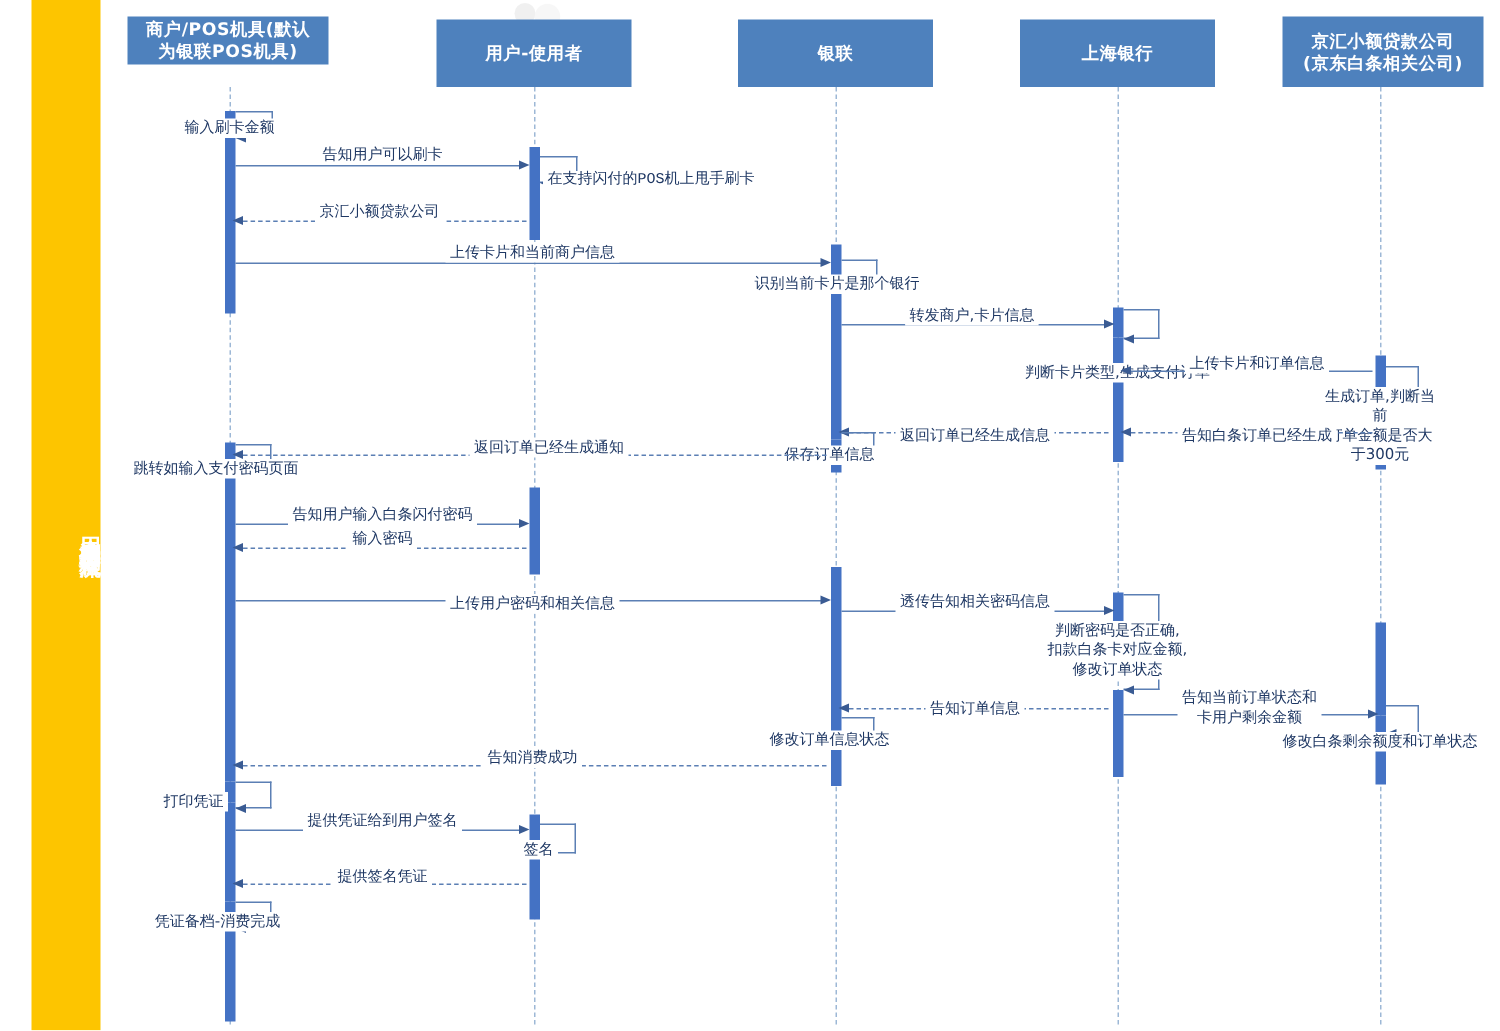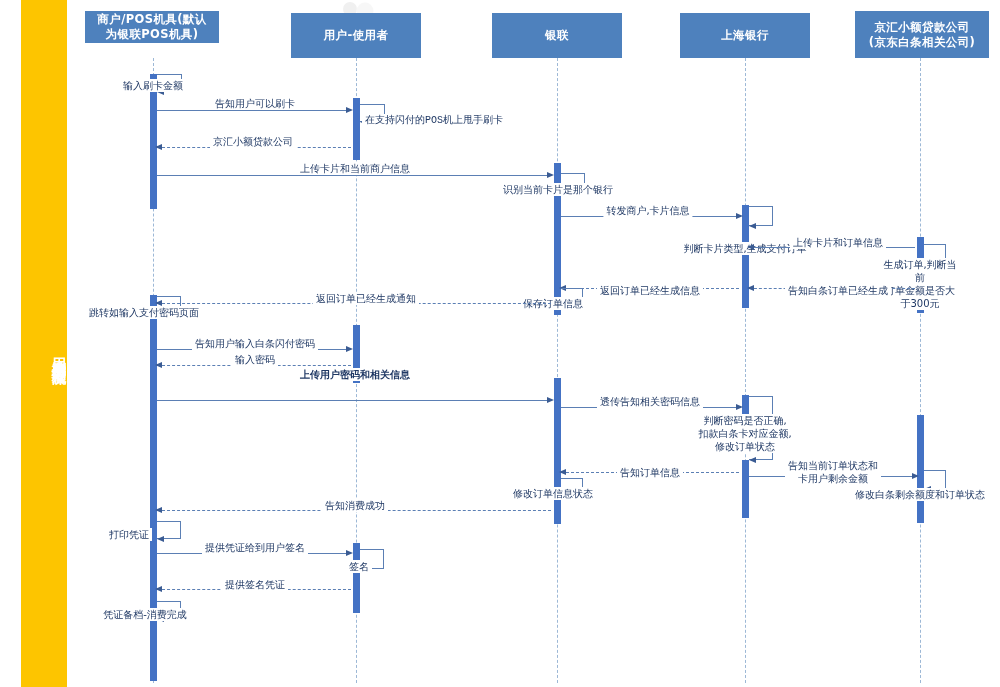--- a/index.html
+++ b/index.html
@@ -191,21 +191,21 @@
   <div class="msg" style="left:157px;top:349px;width:192px;"></div>
   <div class="arrow r" style="left:346px;top:345.5px;"></div>
   <div class="lbl ctr" style="left:255px;top:337px;">告知用户输入白条闪付密码</div>
 
   <div class="msg ret" style="left:157px;top:365px;width:194px;"></div>
   <div class="arrow l" style="left:155px;top:361.5px;"></div>
   <div class="lbl ctr" style="left:255px;top:353px;">输入密码</div>
 
   <div class="msg" style="left:157px;top:400px;width:393px;"></div>
   <div class="arrow r" style="left:547px;top:396.5px;"></div>
-  <div class="lbl ctr" style="left:355px;top:368px;font-weight:bold;">上传用户密码和相关信息</div>
+  <div class="lbl ctr" style="left:355px;top:396px;">上传用户密码和相关信息</div>
 
   <div class="msg" style="left:561px;top:407px;width:178px;"></div>
   <div class="arrow r" style="left:736px;top:403.5px;"></div>
   <div class="lbl ctr" style="left:650px;top:395px;">透传告知相关密码信息</div>
 
   <div class="self" style="left:749px;top:396px;width:24px;height:64px;"></div>
   <div class="arrow l" style="left:749px;top:456.5px;"></div>
   <div class="lbl multi ctr" style="left:745px;top:414px;text-align:center;">判断密码是否正确,
 扣款白条卡对应金额,
 修改订单状态</div>

